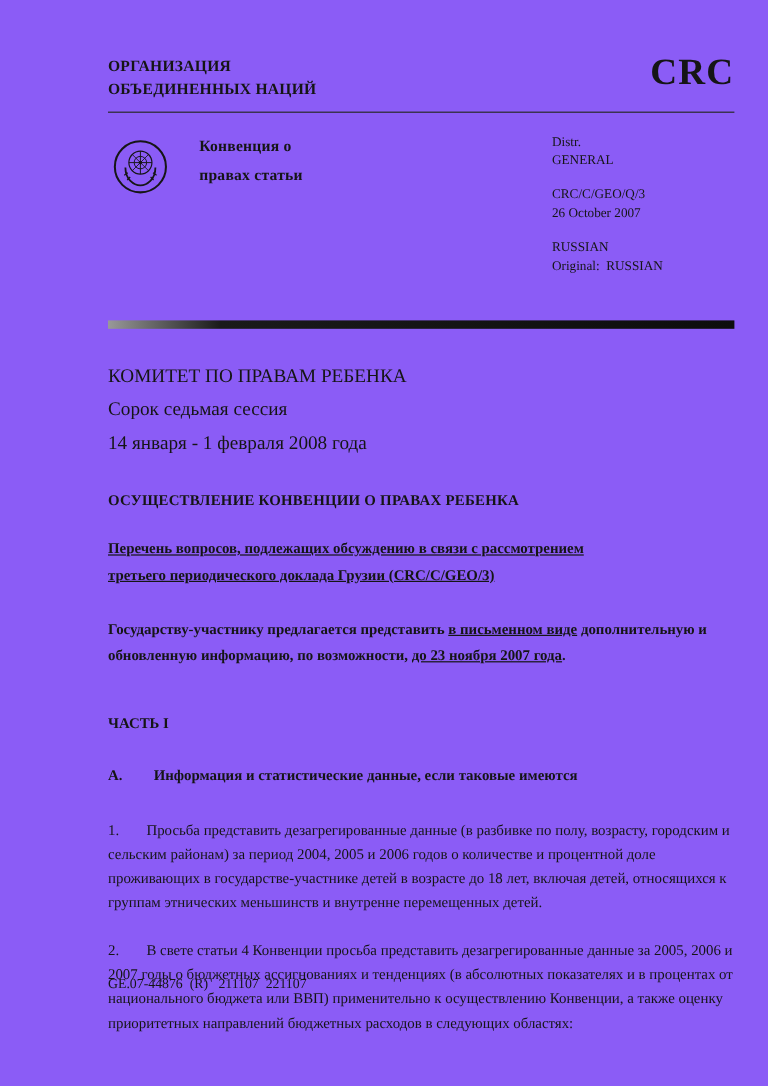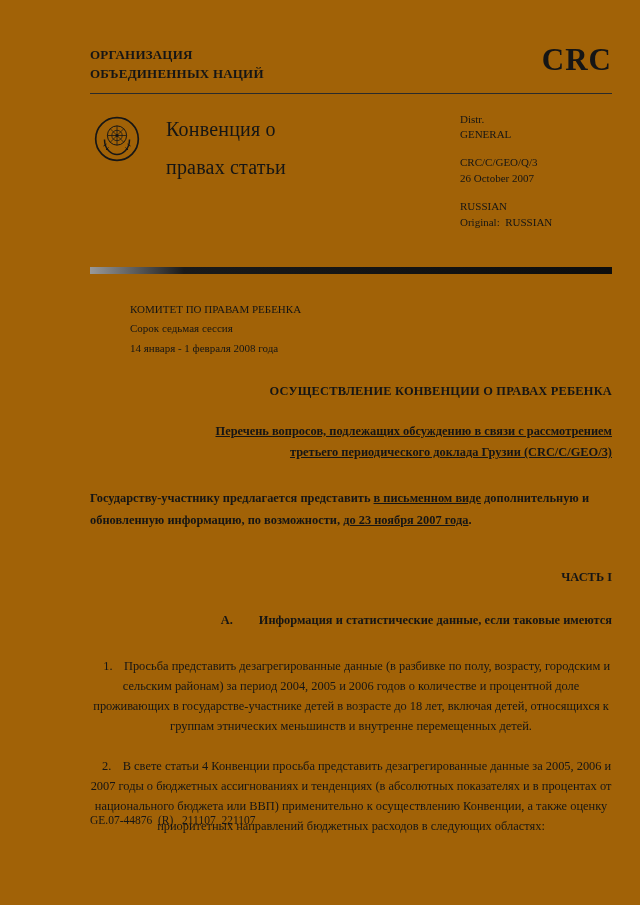--- a/index.html
+++ b/index.html
@@ -5,65 +5,65 @@
   * { margin: 0; padding: 0; box-sizing: border-box; }
   html, body { background: #ffffff; }
   body {
     width: 640px; height: 905px;
     font-family: "Liberation Serif", "DejaVu Serif", serif;
     color: #151515;
   }
   .page {
     position: relative;
     width: 640px; height: 905px;
-    background: #a16207;
+    background: #8b5cf6;
     overflow: hidden;
   }
   .content { padding: 46px 28px 0 90px; }
 
   
   .header-row { display: flex; justify-content: space-between; align-items: flex-start; }
   .org-name { font-weight: bold; font-size: 13px; line-height: 1.45; letter-spacing: .2px; }
   .crc-big { font-size: 31px; font-weight: bold; letter-spacing: 1px; margin-top: -4px; }
   .thin-rule { border: none; border-top: 1.5px solid #2a2a2a; margin-top: 9px; }
 
   
   .masthead { display: flex; margin-top: 16px; }
   .emblem { width: 46px; height: 46px; margin: 6px 26px 0 4px; flex: 0 0 auto; }
-  .conv-title { font-size: 20px; font-weight: normal; line-height: 1.9; letter-spacing: .2px; }
+  .conv-title { font-size: 13px; font-weight: bold; line-height: 1.9; letter-spacing: .2px; }
   .distr-block { margin-left: auto; width: 152px; font-size: 11px; line-height: 1.4; padding-top: 2px; }
   .distr-block .grp { margin-bottom: 13px; }
   .ws-pre { white-space: pre; }
 
   .black-bar {
     height: 7px;
     margin-top: 24px;
     background: linear-gradient(to right, #999 0%, #1a1a1a 18%, #0d0d0d 100%);
   }
 
   
-  .committee { margin-top: 26px; font-size: 11px; line-height: 1.75; margin-left: 40px; }
+  .committee { margin-top: 26px; font-size: 16px; line-height: 1.75; }
 
-  .h-center { text-align: right; font-weight: bold; font-size: 12.4px; }
+  .h-center { text-align: left; font-weight: bold; font-size: 12.4px; }
   .heading-main { margin-top: 26px; letter-spacing: .2px; }
   .heading-sub { margin-top: 22px; line-height: 1.75; text-decoration: underline; }
 
   .note {
     margin-top: 24px;
     font-weight: bold;
     font-size: 12.4px;
     line-height: 1.75;
   }
   .note .u { text-decoration: underline; }
 
   .part-title { margin-top: 38px; }
   .section-title { margin-top: 28px; }
   .section-title .letter { margin-right: 26px; }
 
-  .para { margin-top: 28px; font-size: 12.4px; line-height: 1.62; text-align: center; }
+  .para { margin-top: 28px; font-size: 12.4px; line-height: 1.62; }
   .para + .para { margin-top: 20px; }
   .pnum { display: inline-block; width: 32px; }
 
   .footer {
     position: absolute;
     left: 90px; bottom: 79px;
     font-size: 11.5px;
   }
 </style>
 </head>

